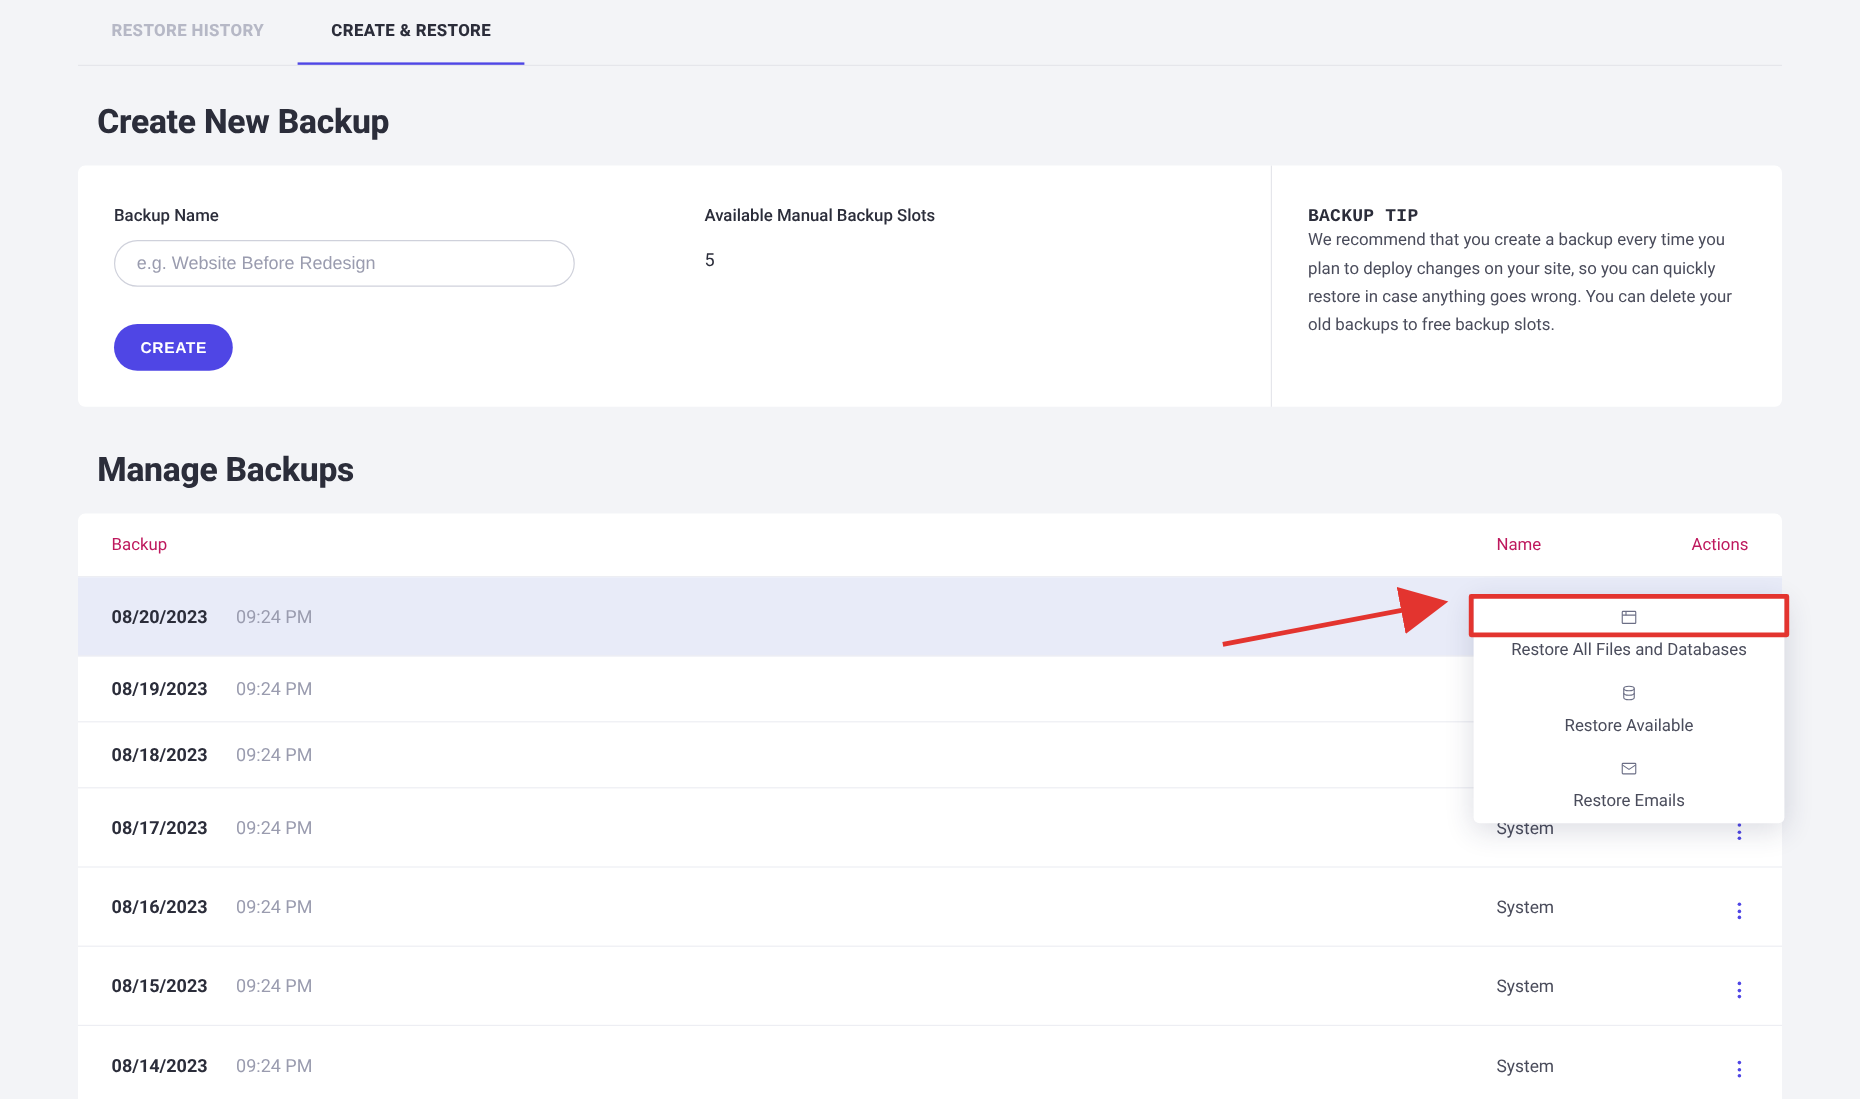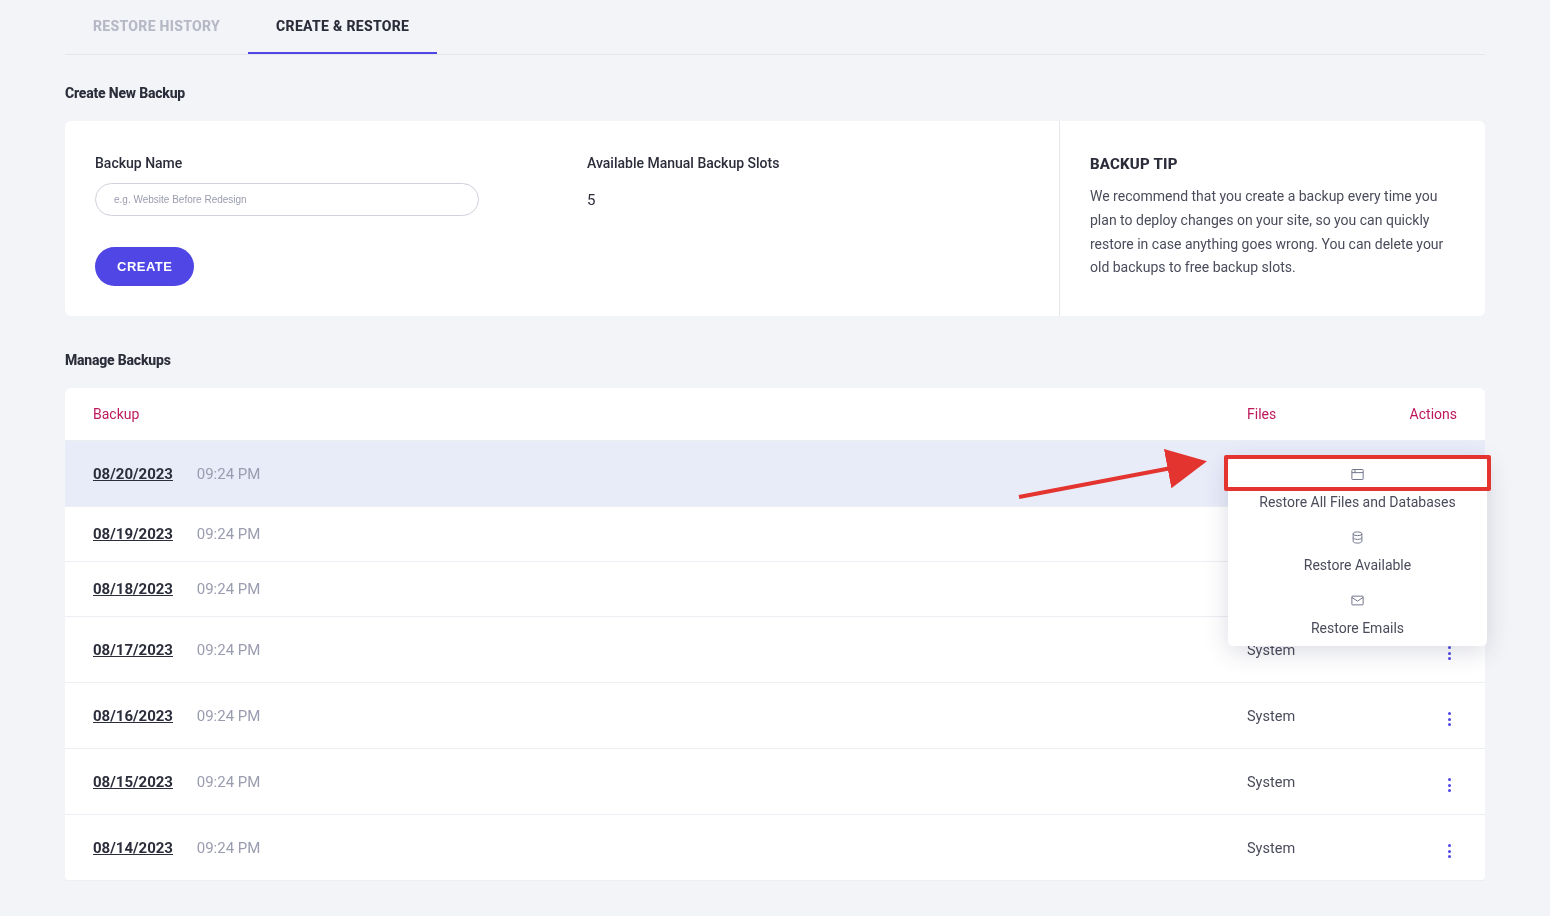--- a/index.html
+++ b/index.html
@@ -26,24 +26,24 @@
     letter-spacing: 0.3px;
     color: #b6b8c6;
     cursor: pointer;
     border-bottom: 2px solid transparent;
   }
   .tab.active {
     color: #2b2d3a;
     border-bottom: 2px solid #4f46e5;
   }
   h2.section-title {
-    font-size: 14px;
+    font-size: 28px;
     font-weight: 800;
     color: #2b2d3a;
-    margin: 10px 0 20px 0;
+    margin: 10px 0 20px 16px;
     letter-spacing: -0.2px;
   }
   .card {
     background: #fff;
     border-radius: 6px;
     display: flex;
   }
   .card-left {
     flex: 1;
     padding: 34px 30px 30px 30px;
@@ -56,21 +56,21 @@
     color: #2b2d3a;
     margin-bottom: 12px;
     font-weight: 500;
   }
   .input {
     width: 100%;
     max-width: 384px;
     padding: 10px 18px;
     border: 1px solid #cfd1db;
     border-radius: 20px;
-    font-size: 10px;
+    font-size: 15px;
     color: #2b2d3a;
     outline: none;
   }
   .input::placeholder { color: #9a9caf; }
   .slots-value {
     font-size: 15px;
     color: #2b2d3a;
     padding-top: 8px;
   }
   .create-btn {
@@ -88,22 +88,22 @@
   }
   .card-right {
     width: 426px;
     border-left: 1px solid #e5e6eb;
     padding: 34px 30px;
   }
   .tip-title {
     font-size: 15px;
     font-weight: 800;
     color: #2b2d3a;
-    margin-bottom: 12px;
     letter-spacing: 0.2px;
+    font-family: Liberation Mono, monospace;
   }
   .tip-text {
     font-size: 14px;
     line-height: 1.7;
     color: #4a4c5b;
   }
   .table-card {
     background: #fff;
     border-radius: 6px;
     overflow: visible;
@@ -120,21 +120,21 @@
     color: #be185d;
   }
   .col-backup { flex: 1; }
   .col-type { width: 150px; }
   .col-actions { width: 60px; text-align: right; }
   .trow {
     font-size: 15px;
     position: relative;
   }
   .trow.highlight { background: #e8ebf8; }
-  .date { font-weight: 700; color: #2b2d3a; text-decoration: underline; }
+  .date { font-weight: 700; color: #2b2d3a; }
   .time { color: #9a9caf; margin-left: 20px; }
   .type-val { color: #4a4c5b; font-size: 14.5px; }
   .kebab {
     display: inline-flex;
     flex-direction: column;
     gap: 2.5px;
     align-items: center;
     justify-content: center;
     cursor: pointer;
     padding: 4px;
@@ -205,21 +205,21 @@
       <div class="tip-title">BACKUP TIP</div>
       <div class="tip-text">We recommend that you create a backup every time you plan to deploy changes on your site, so you can quickly restore in case anything goes wrong. You can delete your old backups to free backup slots.</div>
     </div>
   </div>
 
   <h2 class="section-title" style="margin-top:36px;">Manage Backups</h2>
 
   <div class="table-card">
     <div class="thead">
       <div class="col-backup">Backup</div>
-      <div class="col-type">Files</div>
+      <div class="col-type">Name</div>
       <div class="col-actions">Actions</div>
     </div>
 
     <div class="trow highlight">
       <div class="col-backup">
         <span class="date">08/20/2023</span>
         <span class="time">09:24 PM</span>
       </div>
       <div class="col-type"><span class="type-val">System</span></div>
       <div class="col-actions">

